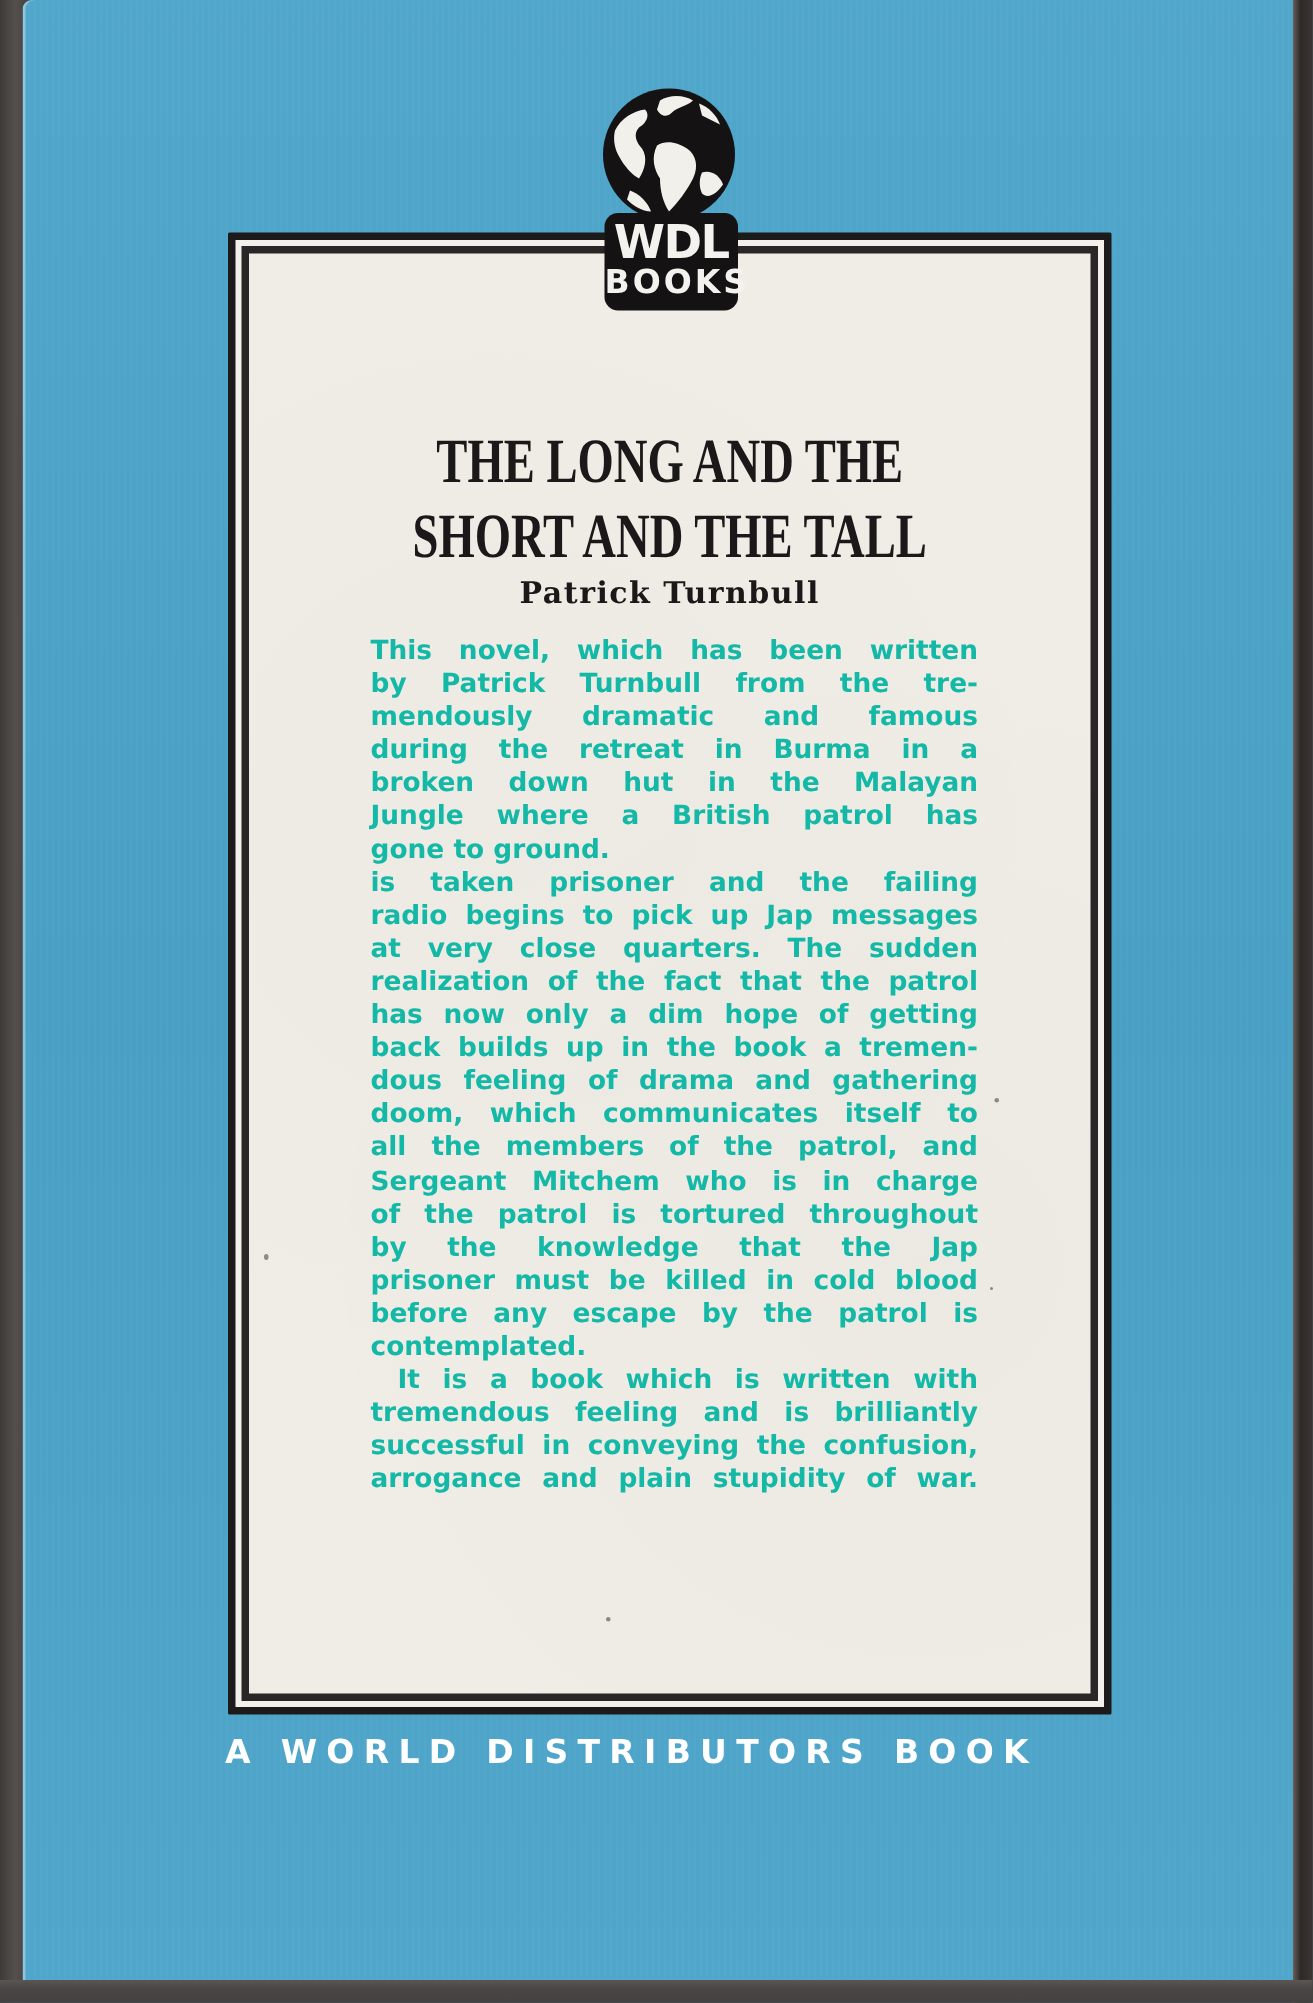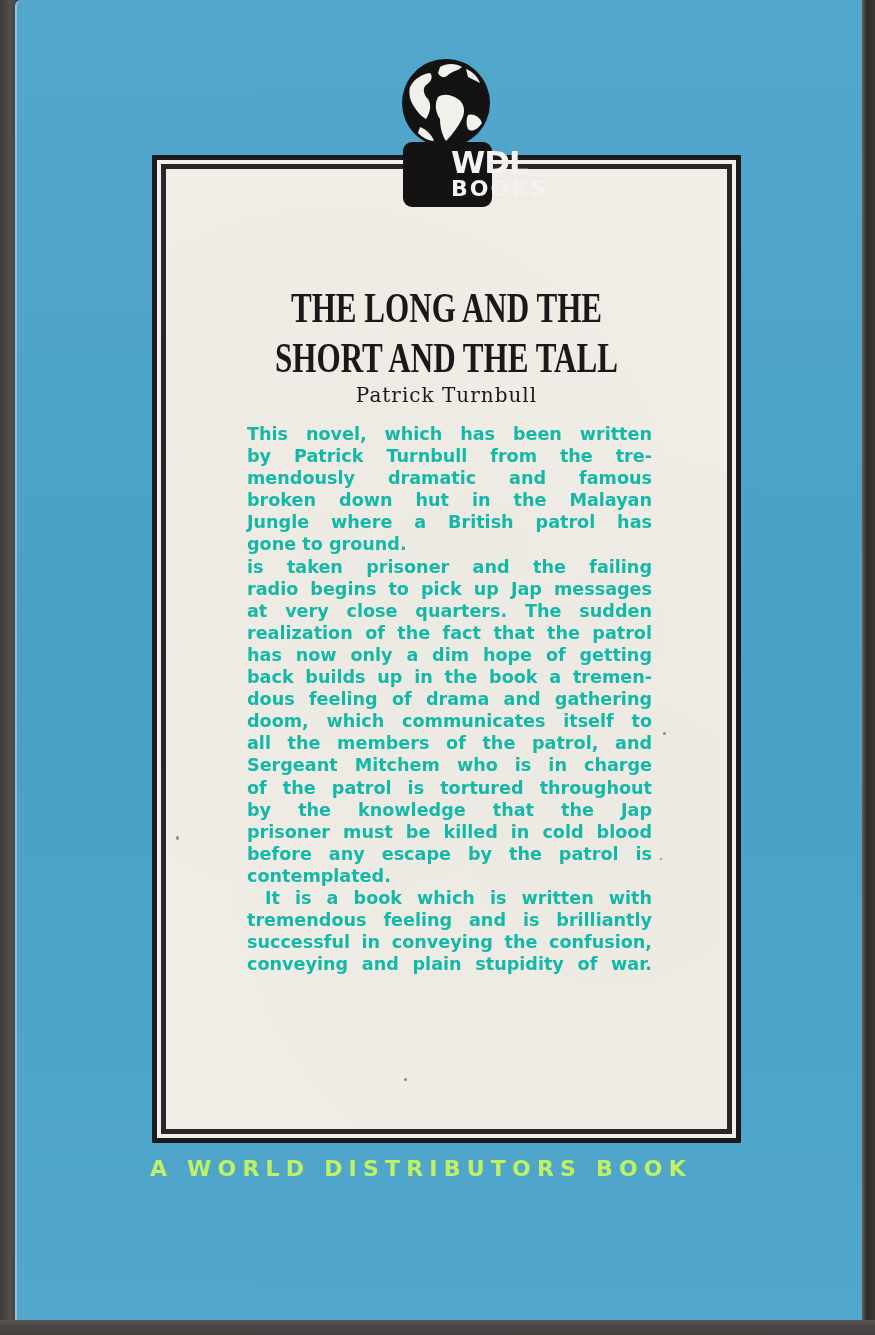--- a/index.html
+++ b/index.html
@@ -64,21 +64,20 @@
     }
     .logo-badge {
       position: absolute;
       left: 403px; top: 142px; width: 89px; height: 65px;
       background: #141213;
       border-radius: 9px;
       text-align: center;
       color: #f4f2ee;
       font-family: "DejaVu Sans", sans-serif;
       font-weight: bold;
-      padding-left: 48px;
     }
     .logo-wdl {
       display: block;
       font-size: 31px; line-height: 31px;
       letter-spacing: -1px;
       margin-top: 5px;
     }
     .logo-books {
       display: block;
       font-size: 22px; line-height: 18px;
@@ -98,21 +97,21 @@
       line-height: 50px;
       transform: scaleX(0.74);
       transform-origin: 50% 0;
       letter-spacing: 0px;
     }
     .author {
       position: absolute;
       left: 166px; top: 383px; width: 561px;
       text-align: center;
       font-family: "DejaVu Serif", serif;
-      font-weight: normal;
+      font-weight: bold;
       font-size: 20px;
       line-height: 24px;
       color: #1a1819;
       letter-spacing: 1px;
     }
 
     
     .blurb {
       position: absolute;
       left: 247px; top: 423px; width: 405px;
@@ -138,21 +137,21 @@
     }
 
     
     .footer {
       position: absolute;
       left: 150px; top: 1155px; width: 596px;
       font-family: "DejaVu Sans", sans-serif;
       font-weight: bold;
       font-size: 22px;
       line-height: 28px;
-      color: #bef264;
+      color: #ffffff;
       letter-spacing: 6.2px;
       white-space: nowrap;
       text-align: left;
     }
 
     
     .speck { position: absolute; background: rgba(60,55,55,0.55); border-radius: 50%; }
   </style>
 </head>
 <body>
@@ -189,20 +188,21 @@
   <div>THE LONG AND THE</div>
   <div>SHORT AND THE TALL</div>
 </div>
 <div class="author">Patrick Turnbull</div>
 
 <div class="blurb">
 
   <span class="line">This novel, which has been written</span>
   <span class="line">by Patrick Turnbull from the tre-</span>
   <span class="line">mendously dramatic and famous</span>
+  <span class="line">during the retreat in Burma in a</span>
   <span class="line">broken down hut in the Malayan</span>
   <span class="line">Jungle where a British patrol has</span>
   <span class="line last">gone to ground.</span>
 
   <span class="line">is taken prisoner and the failing</span>
   <span class="line">radio begins to pick up Jap messages</span>
   <span class="line">at very close quarters. The sudden</span>
   <span class="line">realization of the fact that the patrol</span>
   <span class="line">has now only a dim hope of getting</span>
   <span class="line">back builds up in the book a tremen-</span>
@@ -212,21 +212,21 @@
   <span class="line">Sergeant Mitchem who is in charge</span>
   <span class="line">of the patrol is tortured throughout</span>
   <span class="line">by the knowledge that the Jap</span>
   <span class="line">prisoner must be killed in cold blood</span>
   <span class="line">before any escape by the patrol is</span>
   <span class="line last">contemplated.</span>
 
   <span class="line indent">It is a book which is written with</span>
   <span class="line">tremendous feeling and is brilliantly</span>
   <span class="line">successful in conveying the confusion,</span>
-  <span class="line">conveying and plain stupidity of war.</span>
+  <span class="line">arrogance and plain stupidity of war.</span>
 </div>
 
 <div class="footer">A WORLD DISTRIBUTORS BOOK</div>
 
 <div class="speck" style="left:663px;top:732px;width:3px;height:3px;"></div>
 <div class="speck" style="left:404px;top:1078px;width:3px;height:3px;"></div>
 <div class="speck" style="left:176px;top:836px;width:3px;height:4px;"></div>
 <div class="speck" style="left:660px;top:858px;width:2px;height:2px;"></div>
 
 </body></html>

